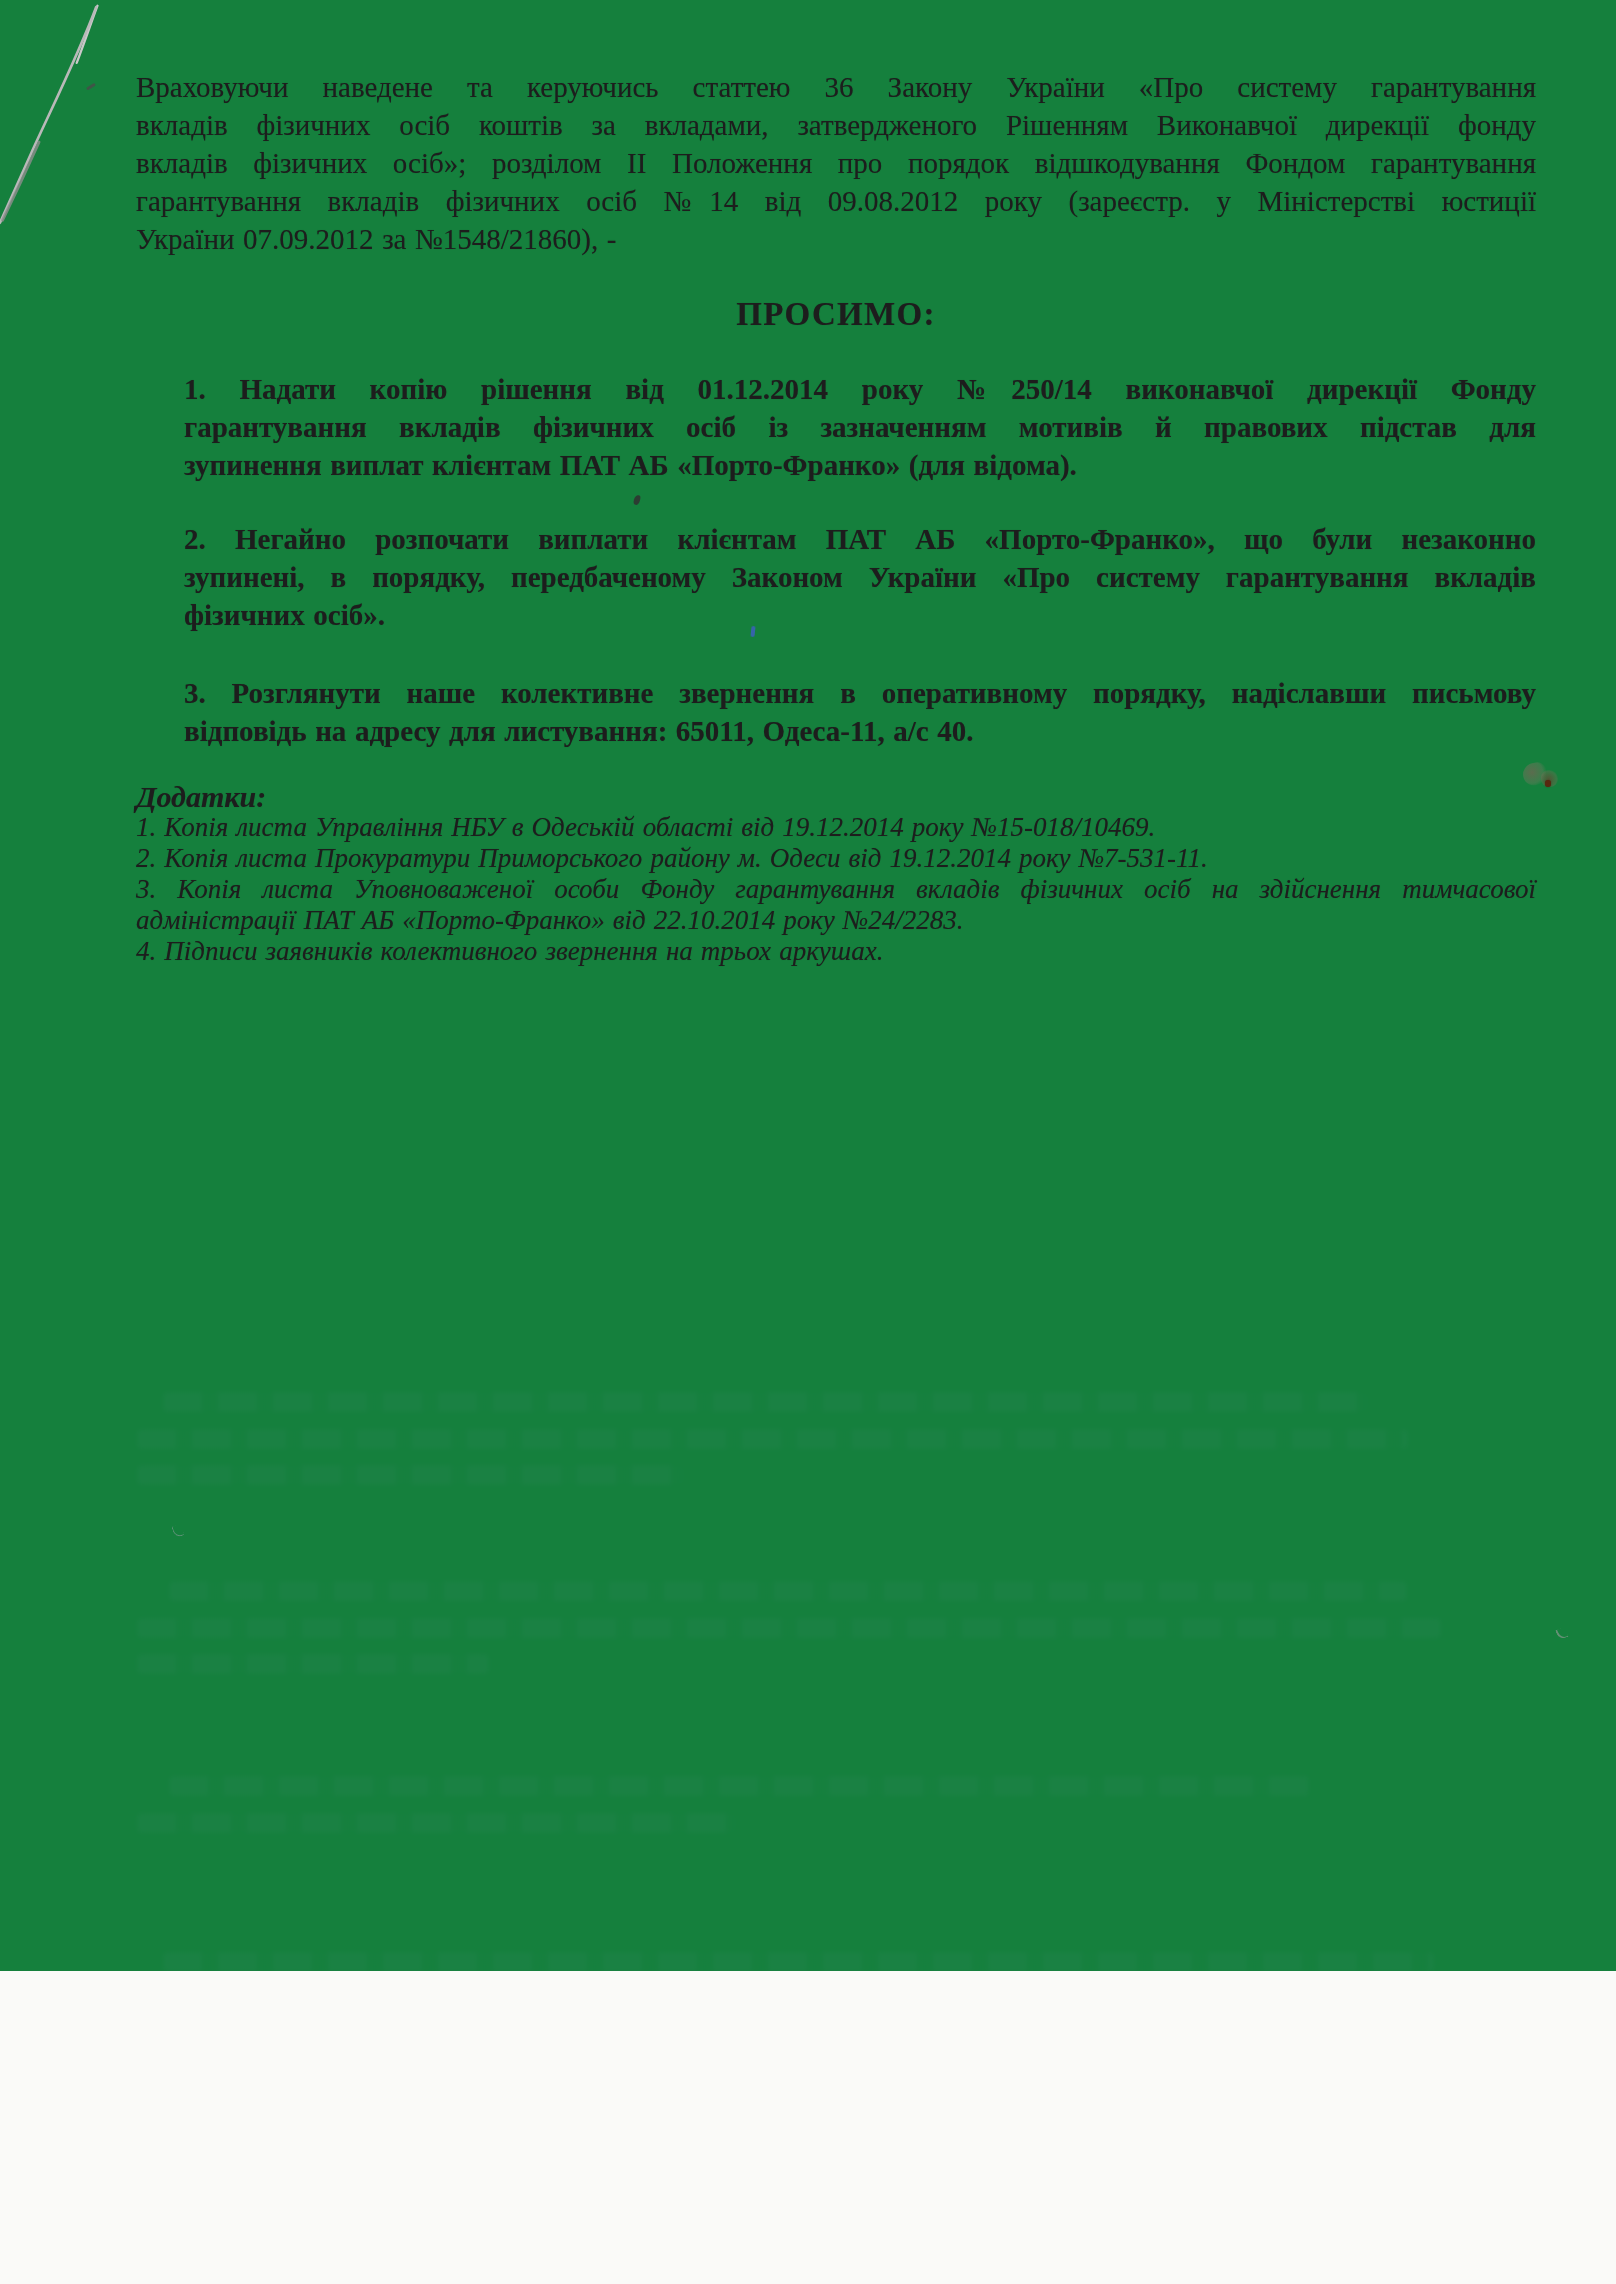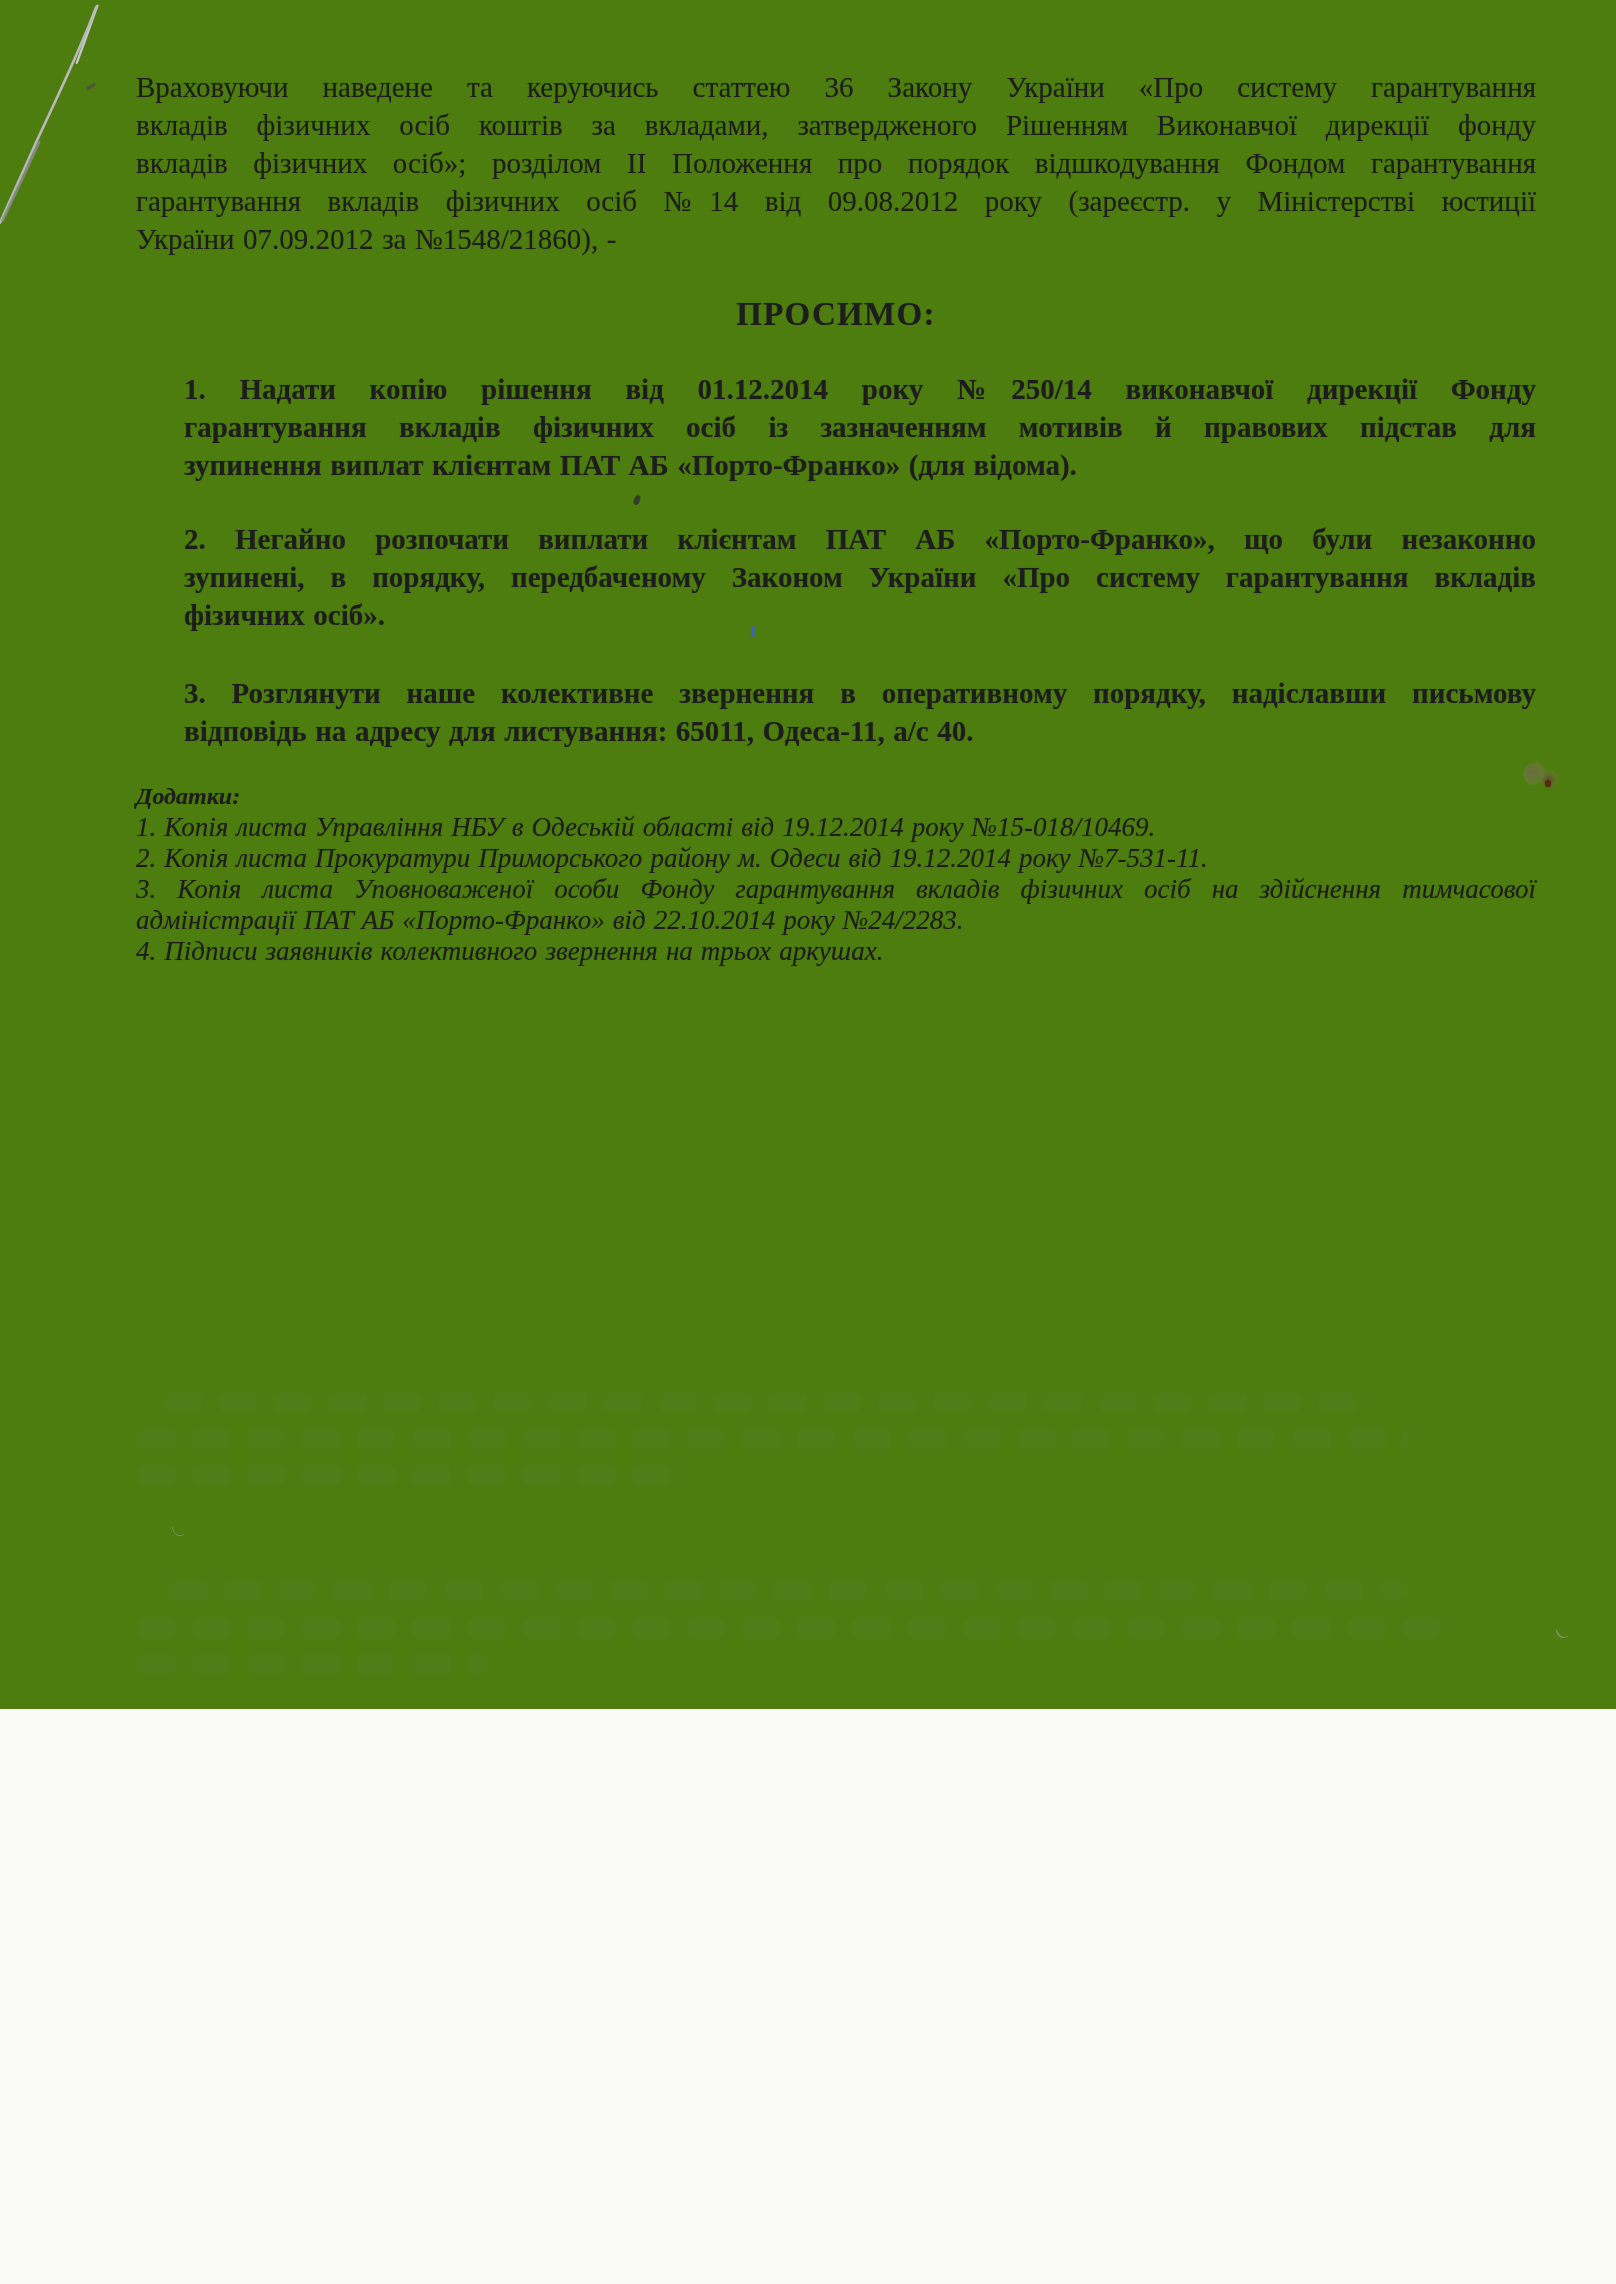--- a/index.html
+++ b/index.html
@@ -6,22 +6,22 @@
     margin: 0;
     padding: 0;
     width: 1617px;
     height: 2284px;
     background: #fafaf8;
   }
   .page {
     position: absolute;
     inset: 0;
     width: 1617px;
-    height: 1709px;
-    background: #4d7c0f;
+    height: 1971px;
+    background: #15803d;
     overflow: hidden;
     font-family: "Liberation Serif", "DejaVu Serif", serif;
     color: #1d1d1d;
     text-shadow: 0 0 0.7px rgba(25,25,25,0.35);
   }
   .block {
     position: absolute;
     left: 136px;
     width: 1400px;
   }
@@ -46,21 +46,21 @@
     line-height: 39px;
     letter-spacing: 1.3px;
   }
   .attach-heading {
     position: absolute;
     left: 136px;
     width: 1400px;
     top: 781px;
     font-weight: 700;
     font-style: italic;
-    font-size: 24px;
+    font-size: 30px;
     line-height: 31px;
   }
   .attach .ln {
     font-size: 27px;
     line-height: 31px;
     font-style: italic;
     font-weight: 400;
   }
   
   .art { position: absolute; pointer-events: none; }

